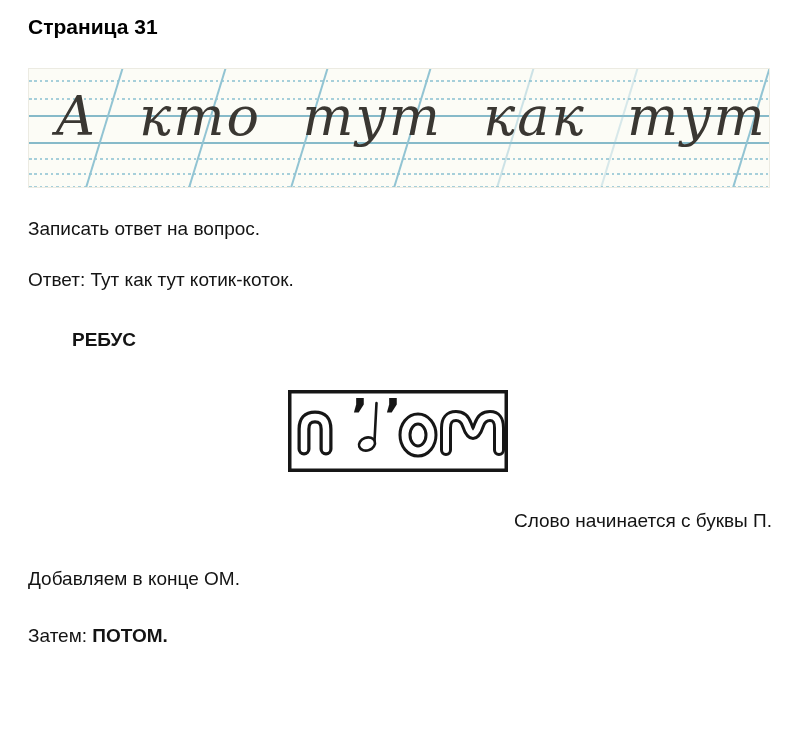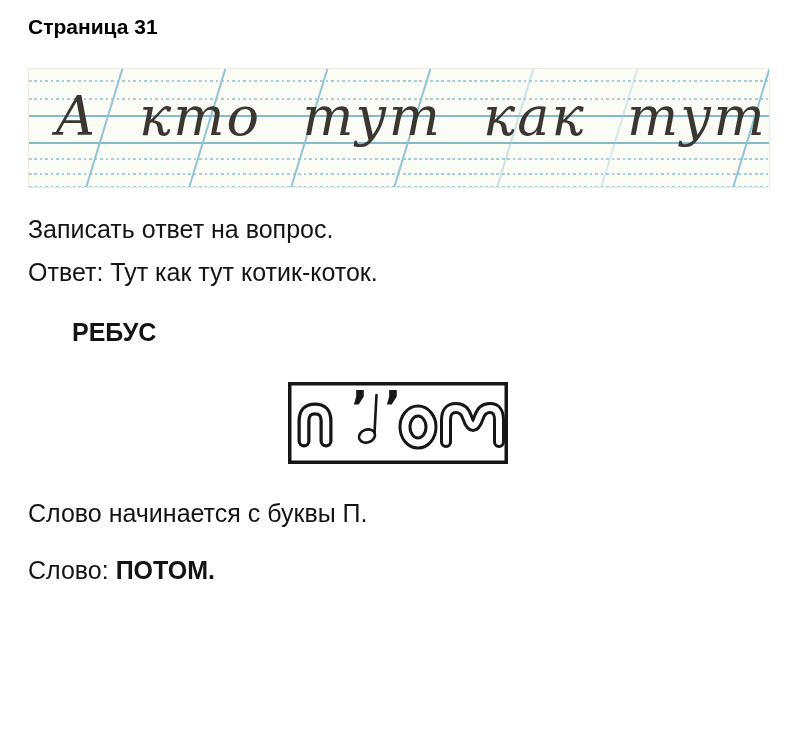--- a/index.html
+++ b/index.html
@@ -59,28 +59,28 @@
     font-size: 54px;
     line-height: 1;
     letter-spacing: 2px;
     word-spacing: 22px;
     color: #3a3732;
     white-space: nowrap;
   }
 
   
   .para {
-    font-size: 25px;
+    font-size: 19px;
     line-height: 26px;
     color: #141414;
   }
   .p-task    { margin-top: 28px; }
-  .p-answer1 { margin-top: 17px; }
+  .p-answer1 { margin-top: 25px; }
   .p-rebus-h { margin-top: 34px; font-weight: bold; margin-left: 44px; }
-  .p-step1   { margin-top: 36px; }
+  .p-step1   { margin-top: 36px; text-align: right; }
   .p-step2   { margin-top: 34px; }
   .p-step3   { margin-top: 32px; }
   .p-answer2 { margin-top: 31px; }
   .p-answer2 b { font-weight: bold; margin-top: 20px; }
 
   
   .rebus-fig {
     margin-top: 37px;
     margin-left: 260px;
     width: 220px;
@@ -148,16 +148,17 @@
       </g>
 
       <g stroke-linecap="round" stroke-linejoin="round" fill="none">
         <path d="M158,60 V38 Q158,26 168,26 Q176,26 179,35 Q182,44 185,44 Q188,44 191,35 Q194,26 202,26 Q211,26 211,38 V60" stroke="#161616" stroke-width="12"></path>
         <path d="M158,60 V38 Q158,26 168,26 Q176,26 179,35 Q182,44 185,44 Q188,44 191,35 Q194,26 202,26 Q211,26 211,38 V60" stroke="#ffffff" stroke-width="6"></path>
       </g>
     </svg>
   </div>
 
   <p class="para p-step1">Слово начинается с буквы П.</p>
+  <p class="para p-step3">Добавляем в конце ОМ.</p>
 
-  <p class="para p-answer2"><span>Слово: </span><b>ПОТОМ.</b></p>
+  <p class="para p-answer2"><span>Затем: </span><b>ПОТОМ.</b></p>
 
 </div>
 
 </body></html>

